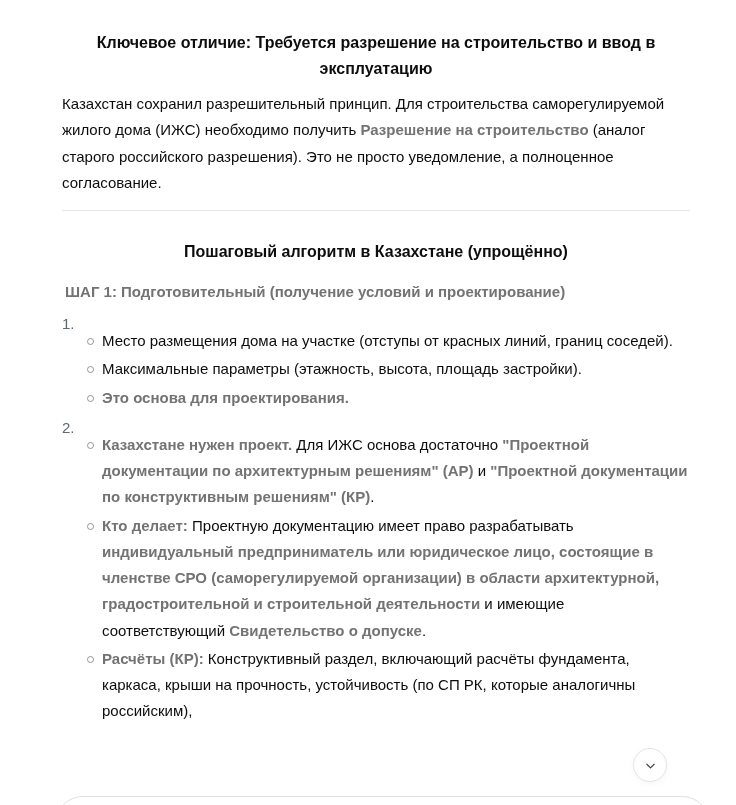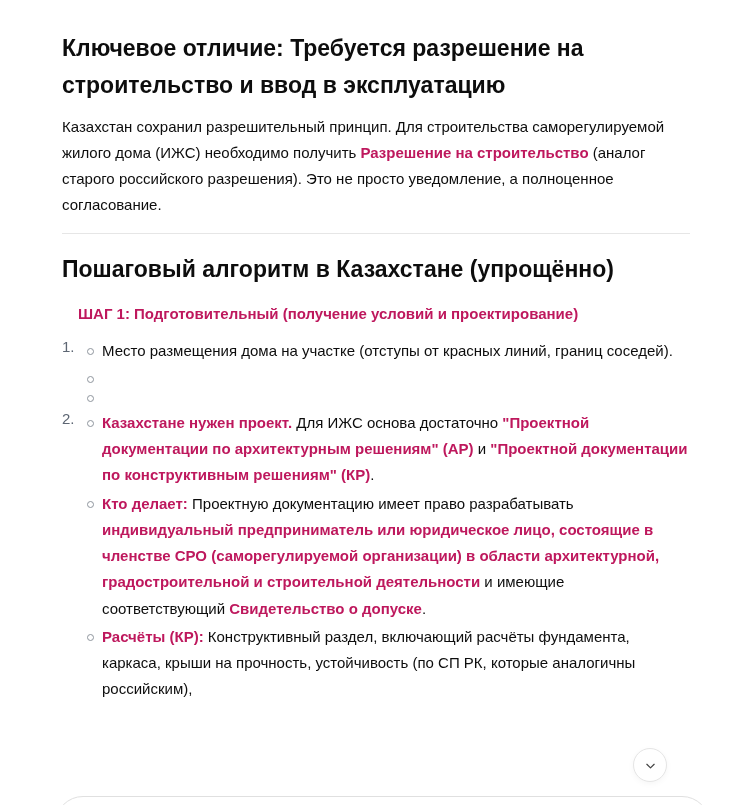--- a/index.html
+++ b/index.html
@@ -7,38 +7,38 @@
     width:736px;height:805px;overflow:hidden;position:relative;
     background:#ffffff;color:#0d0d0d;
     font-family:"Liberation Sans","DejaVu Sans",sans-serif;
     -webkit-font-smoothing:antialiased;
   }
   .doc{
     position:absolute;left:62px;top:30px;width:628px;
     font-size:15px;line-height:1.75;
   }
   .md-h{
-    font-size:23px;line-height:1.6;font-weight:700;margin:0 0 10px 0;color:#0d0d0d;
+    font-size:16px;line-height:1.6;font-weight:700;margin:0 0 10px 0;color:#0d0d0d;text-align:center;
   }
-  .md-h.h-second{margin:17px 0 8px 0;}
+  .md-h.h-second{margin:28px 0 8px 0;}
   .p-intro{margin:0 0 4px 0;}
   .divider{border:none;border-top:1px solid #e6e6e6;margin:14px 0 0 0;height:0;}
-  .step-title{margin:14px 0 6px 16px;font-weight:700;}
+  .step-title{margin:14px 0 6px 3px;font-weight:700;}
   .ol{margin:0;}
   .oli{display:flex;margin:2px 0;}
   .num{flex:none;min-width:16px;color:#5d6673;}
   .li-body{flex:1;min-width:0;}
   .li-p{margin:0;}
-  .ul{margin:4px 0 0 9px;}
+  .ul{margin:17px 0 0 9px;}
   .uli{display:flex;margin:2px 0;}
   .dot{
     flex:none;width:5px;height:5px;border:1.3px solid #8e959d;border-radius:50%;
     margin:10px 8px 0 0;background:transparent;
   }
-  strong{font-weight:700;color:#be185d;}
+  strong{font-weight:700;color:#737373;}
   .scroll-btn{
     position:absolute;left:633px;top:748px;width:34px;height:34px;border-radius:50%;
     background:#ffffff;border:1px solid #e5e5e5;box-shadow:0 2px 6px rgba(0,0,0,.04);
     display:flex;align-items:center;justify-content:center;cursor:pointer;z-index:20;
     box-sizing:border-box;
   }
   .composer{
     position:absolute;left:55px;top:796px;width:655px;height:48px;
     background:#ffffff;border:1px solid #e0e0e0;border-radius:28px 28px 0 0;
     z-index:10;box-sizing:border-box;
@@ -64,23 +64,25 @@
     <div class="oli">
       <span class="num">1.</span>
       <div class="li-body">
         <div class="ul">
           <div class="uli">
             <span class="dot"></span>
             <p class="li-p">Место размещения дома на участке (отступы от красных линий, границ соседей).</p>
           </div>
           <div class="uli">
             <span class="dot"></span>
+            <p class="li-p">Максимальные параметры (этажность, высота, площадь застройки).</p>
           </div>
           <div class="uli">
             <span class="dot"></span>
+            <p class="li-p"><strong>Это основа для проектирования.</strong></p>
           </div>
         </div>
       </div>
     </div>
 
     <div class="oli">
       <span class="num">2.</span>
       <div class="li-body">
         <div class="ul">
           <div class="uli">

